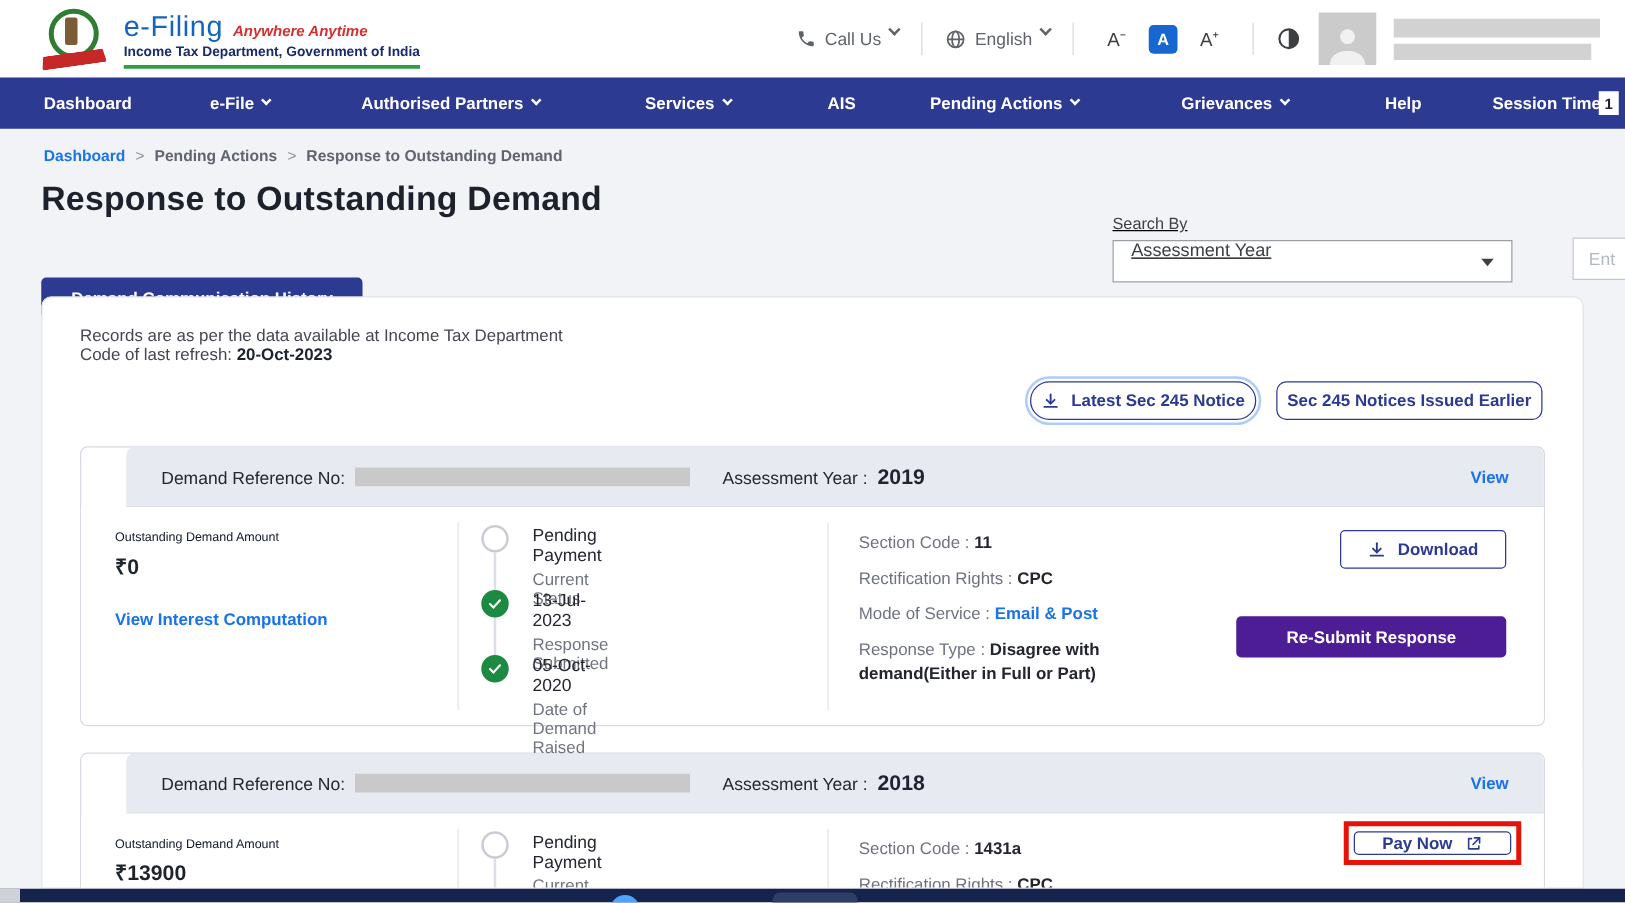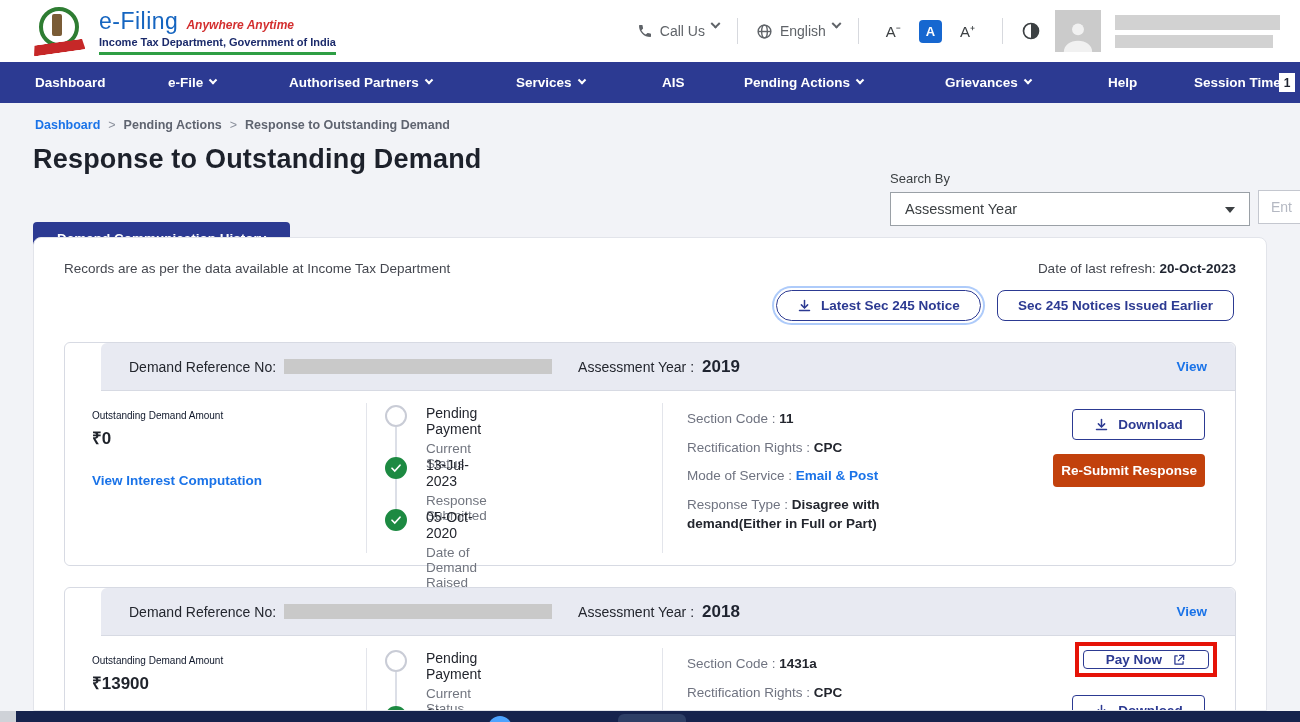--- a/index.html
+++ b/index.html
@@ -37,32 +37,32 @@
   .n6{left:744px} .n7{left:945px} .n8{left:1108px} .n9{left:1194px; cursor:default;}
   .timer-box { position:absolute; right:5px; top:11px; width:16px; height:19px; background:#fff; color:#1f2430; font-size:12px; font-weight:700; display:flex; align-items:center; justify-content:center; }
 
   
   .breadcrumb { padding:15px 0 0 35px; font-size:12.5px; color:#5f6470; display:flex; gap:8px; align-items:center; font-weight:700; }
   .crumb-link { color:#1a73e8; cursor:pointer; }
   .crumb-sep { color:#8a8f9b; font-weight:400; }
   .page-title { margin:12px 0 0 33px; font-size:27px; font-weight:800; color:#1d212b; letter-spacing:.2px; }
   .hist-btn { position:absolute; left:33px; top:187px; background:#2c3a92; color:#fff; border:none; font-family:inherit; font-size:13.5px; font-weight:700; padding:9px 24px; border-radius:4px; cursor:pointer;margin-top:35px; }
 
-  .search-block { position:absolute; left:890px; top:171px; }
+  .search-block { position:absolute; left:890px; top:171px;text-decoration:underline; }
   .search-label { font-size:13px; color:#3c4043; }
-  .search-select { margin-top:6px; width:360px; height:34px; background:#fff; border:1px solid #9aa0a6; display:flex; align-items:center; padding:0 14px; font-size:14.5px; font-weight:500; color:#3c4043; cursor:pointer; position:relative; }
+  .search-select { margin-top:6px; width:320px; height:34px; background:#fff; border:1px solid #9aa0a6; display:flex; align-items:flex-start; padding:0 14px; font-size:14.5px; font-weight:500; color:#3c4043; cursor:pointer; position:relative; }
   .caret { position:absolute; right:14px; top:14px; width:0; height:0; border-left:5px solid transparent; border-right:5px solid transparent; border-top:6px solid #3c4043; }
   .search-input { position:absolute; left:368px; top:19px; width:70px; height:34px; background:#fff; border:1px solid #c4c7cf; display:flex; align-items:center; padding:0 12px; font-size:14px; color:#b4b8c2; }
 
   
   .panel { position:absolute; left:33px; top:237px; width:1234px; height:474px; background:#fff; border:1px solid #e2e4ea; border-radius:8px 8px 0 0; overflow:hidden; }
-  .records-row { display:flex; justify-content:space-between; padding:23px 30px 4px 30px; font-size:13.5px; color:#44474f; }
+  .records-row { display:flex; justify-content:space-between; padding:23px 30px 4px 30px; font-size:13.5px; color:#44474f;flex-direction:column; }
   .refresh b { color:#1f2430; }
   .notice-row { display:flex; justify-content:flex-end; gap:16px; padding:10px 32px 0 0; }
-  .notice-btn { display:flex; align-items:center; gap:9px; background:#fff; border:1.5px solid #2c3a92; color:#2c3a92; font-family:inherit; font-size:13.5px; font-weight:700; padding:7px 20px; cursor:pointer; }
+  .notice-btn { display:flex; align-items:center; gap:9px; background:#fff; border:1.5px solid #2c3a92; color:#2c3a92; font-family:inherit; font-size:13.5px; font-weight:700; padding:7px 8px; cursor:pointer; }
   .notice-btn.glow { border-radius:16px; box-shadow:0 0 0 2px #fff, 0 0 0 4px rgba(76,139,245,.45); }
   .notice-btn.plain { border-radius:8px; }
 
   
   .card { margin:21px 30px 0 30px; border:1px solid #d7dae3; border-radius:6px; }
   .card-head { height:48px; background:#e8eaf2; border-bottom:1px solid #d7dae3; border-radius:6px 6px 0 0; display:flex; align-items:center; padding:0 28px; font-size:14px; color:#23262e;margin-left:36px; }
   .ref-redact { width:268px; height:15px; background:#c9c9c9; margin-left:8px; }
   .ay-group { margin-left:26px; display:flex; align-items:center; gap:8px; }
   .ay-year { font-size:17px; font-weight:800; color:#1f2430; }
   .view-link { margin-left:auto; color:#1a73e8; font-size:13.5px; font-weight:700; cursor:pointer; }
@@ -85,21 +85,21 @@
   .tl-title { font-size:14px; font-weight:400; color:#23262e; }
   .tl-sub { font-size:13.5px; color:#71757f; margin-top:4px; }
 
   .details-col { position:absolute; left:622px; top:18px; width:250px; font-size:13.5px; }
   .d-row { margin-bottom:9px; color:#6f7380; line-height:1.45; }
   .d-row b { color:#23262e; }
   .d-row .blue { color:#1a73e8; font-weight:700; }
 
   .actions-col { position:absolute; right:30px; top:18px; display:flex; flex-direction:column; align-items:flex-end; gap:14px; }
   .btn-outline { display:flex; align-items:center; justify-content:center; gap:9px; background:#fff; border:1px solid #2c3a92; border-radius:4px; color:#2c3a92; font-family:inherit; font-size:13.5px; font-weight:700; padding:7px 20px; min-width:133px; cursor:pointer; }
-  .btn-filled { background:#c2410c; border:none; border-radius:4px; color:#fff; font-family:inherit; font-size:13.5px; font-weight:700; padding:9px 8px; cursor:pointer; }
+  .btn-filled { background:#4c1d95; border:none; border-radius:4px; color:#fff; font-family:inherit; font-size:13.5px; font-weight:700; padding:9px 40px; cursor:pointer;margin-top:24px; }
 
   .red-highlight { position:absolute; right:18px; top:6px; border:4px solid #e51307; padding:4px; background:#fff; }
   .paynow-btn { display:flex; align-items:center; gap:10px; background:#fff; border:1px solid #2c3a92; border-radius:4px; color:#2c3a92; font-family:inherit; font-size:13.5px; font-weight:700; padding:1px 22px; cursor:pointer; }
   .dl2 { position:absolute; right:30px; top:59px; }
 
   
   .bottombar { position:absolute; left:0; top:711px; width:1300px; height:11px; background:#16234d; z-index:10; overflow:visible; }
   .bb-circle { position:absolute; left:488px; top:5px; width:24px; height:24px; border-radius:50%; background:#4da3ff; }
   .bb-pill { position:absolute; left:618px; top:3px; width:68px; height:16px; border-radius:6px; background:#2e3f66; }
   .bb-corner { position:absolute; left:0; top:0; width:16px; height:11px; background:#cfd2d8; }
@@ -226,21 +226,21 @@
   <div class="search-input">
     <span>Ent</span>
   </div>
 </div>
 
 <div class="panel">
 
   <div class="records-row">
     <span>Records are as per the data available at Income Tax Department</span>
     <span class="refresh">
-      <span>Date of last refresh:</span> <b>20-Oct-2023</b>
+      <span>Code of last refresh:</span> <b>20-Oct-2023</b>
     </span>
   </div>
 
   <div class="notice-row">
     <button class="notice-btn glow">
       <span>
         <svg width="15" height="15" viewBox="0 0 24 24" fill="none" stroke="#2c3a92" stroke-width="2.4" stroke-linecap="round">
             <path d="M12 4v11"></path>
             <path d="M7 11l5 5 5-5"></path>
             <path d="M4 20h16"></path>

